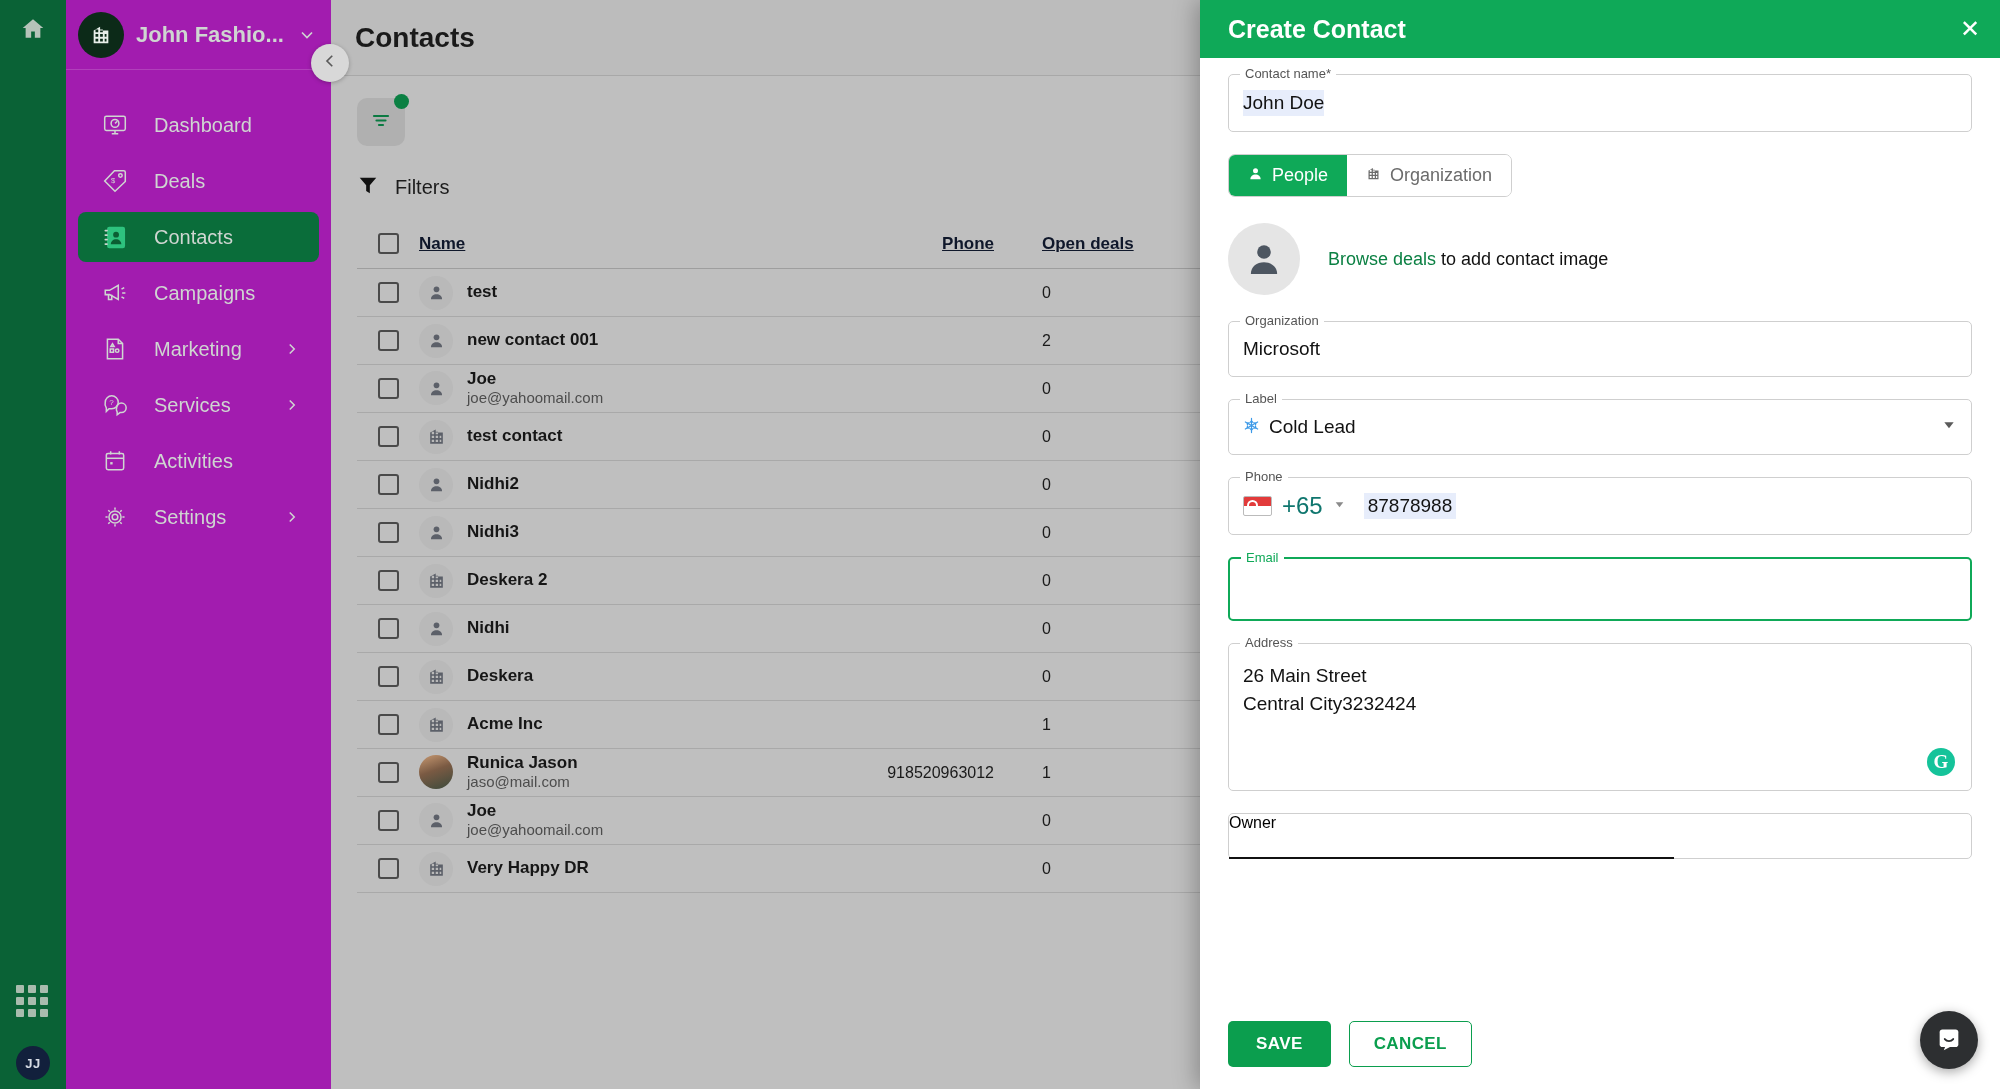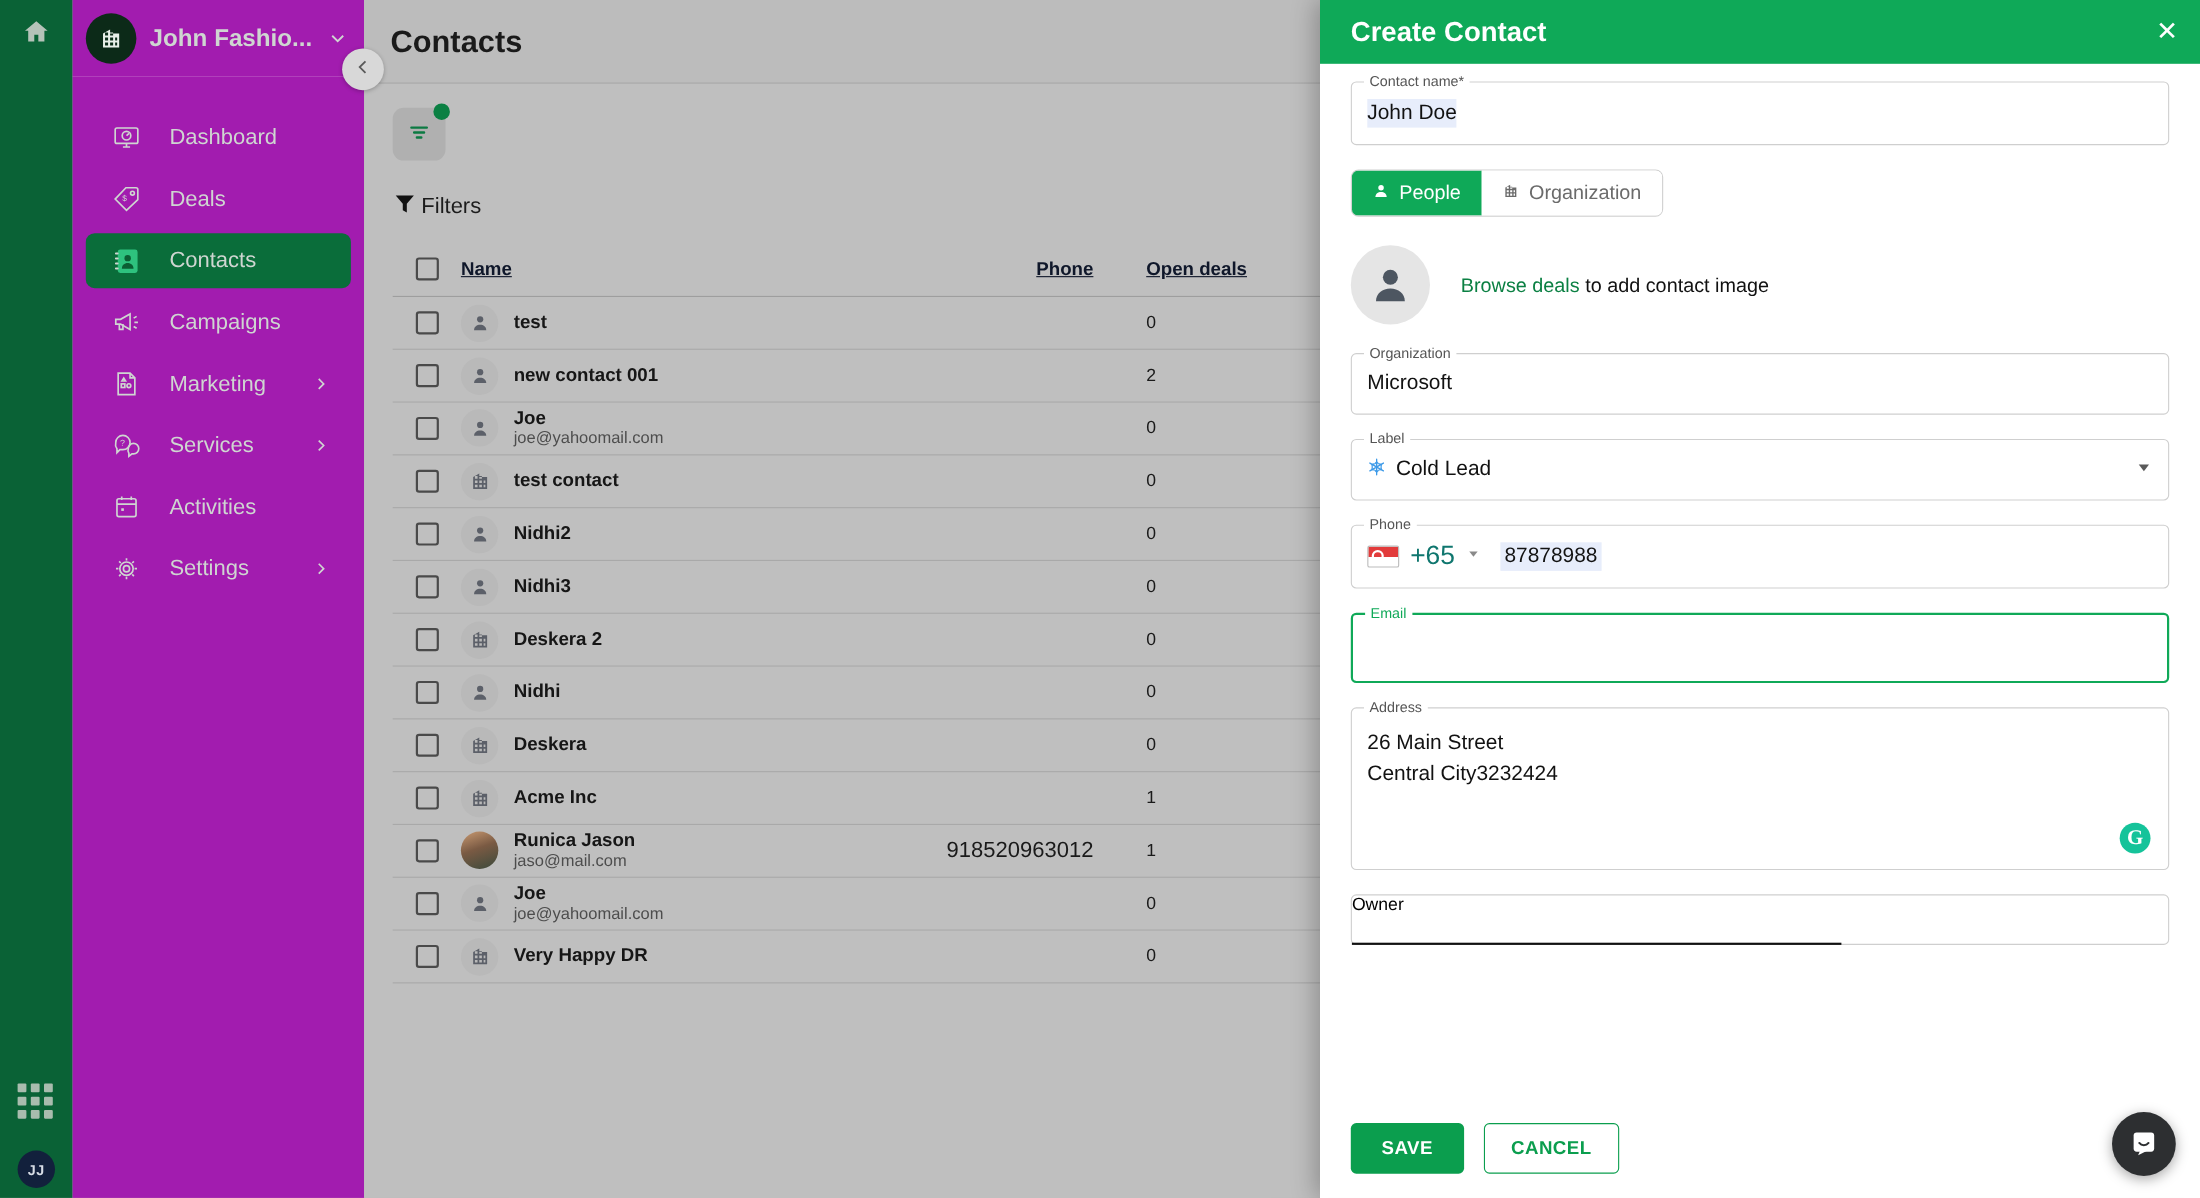--- a/index.html
+++ b/index.html
@@ -82,21 +82,21 @@
   .filter-chip {
     position: relative; width: 48px; height: 48px; border-radius: 10px;
     background: #b0b0b0; display: flex; align-items: center; justify-content: center;
     cursor: pointer;
   }
   .filter-chip .dot {
     position: absolute; right: -4px; top: -4px; width: 15px; height: 15px;
     border-radius: 50%; background: #0b8043;
   }
   .filters-row {
-    display: flex; align-items: center; gap: 4px;
+    display: flex; align-items: center; gap: 16px;
     margin: 28px 0 18px 26px; font-size: 20px; color: #1c1c1c;
   }
 
   
   .table { margin-left: 26px; }
   .trow {
     display: flex; align-items: center; height: 48px;
     border-bottom: 1px solid #a9a9a9;
   }
   .trow.head { height: 50px; border-bottom: 1px solid #9e9e9e; }
@@ -107,21 +107,21 @@
   }
   .name-cell { flex: 0 0 370px; display: flex; align-items: center; gap: 14px; }
   .avatar-sm {
     width: 34px; height: 34px; border-radius: 50%; background: #b9b9b9;
     display: flex; align-items: center; justify-content: center; flex: 0 0 auto;
     overflow: hidden;
   }
   .avatar-photo { background: linear-gradient(160deg,#c99a72 0%,#7a5a43 45%,#3b4a3c 100%); }
   .n-main { font-size: 17px; font-weight: 700; color: #161616; line-height: 1.2; }
   .n-sub { font-size: 15px; color: #4d4d4d; line-height: 1.25; }
-  .phone-cell { flex: 0 0 205px; font-size: 20px; color: #1a1a1a; text-align: right; }
+  .phone-cell { flex: 0 0 205px; font-size: 16px; color: #1a1a1a; text-align: right; }
   .deals-cell { flex: 0 0 175px; font-size: 16px; color: #1a1a1a; padding-left: 48px; }
   .th { font-size: 17px; font-weight: 700; color: #0f172a; text-decoration: underline; }
 
   
   .modal {
     position: absolute; right: 0; top: 0; width: 800px; height: 1089px;
     background: #fff; box-shadow: -4px 0 22px rgba(0,0,0,.28); z-index: 20;
     display: flex; flex-direction: column;
   }
   .modal-head {

